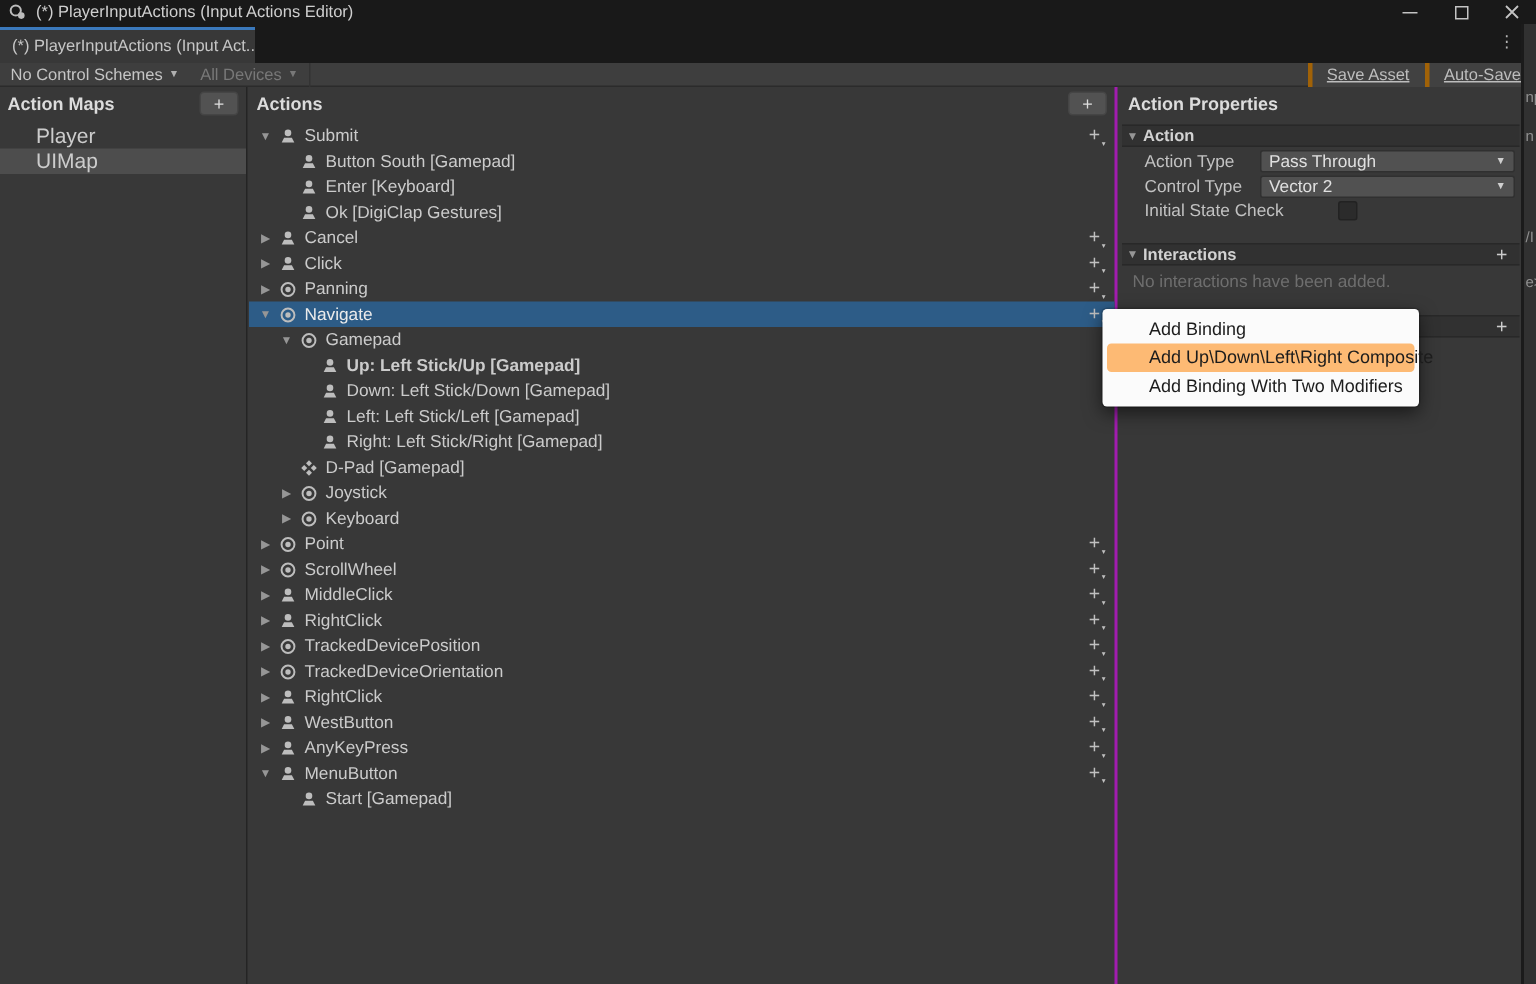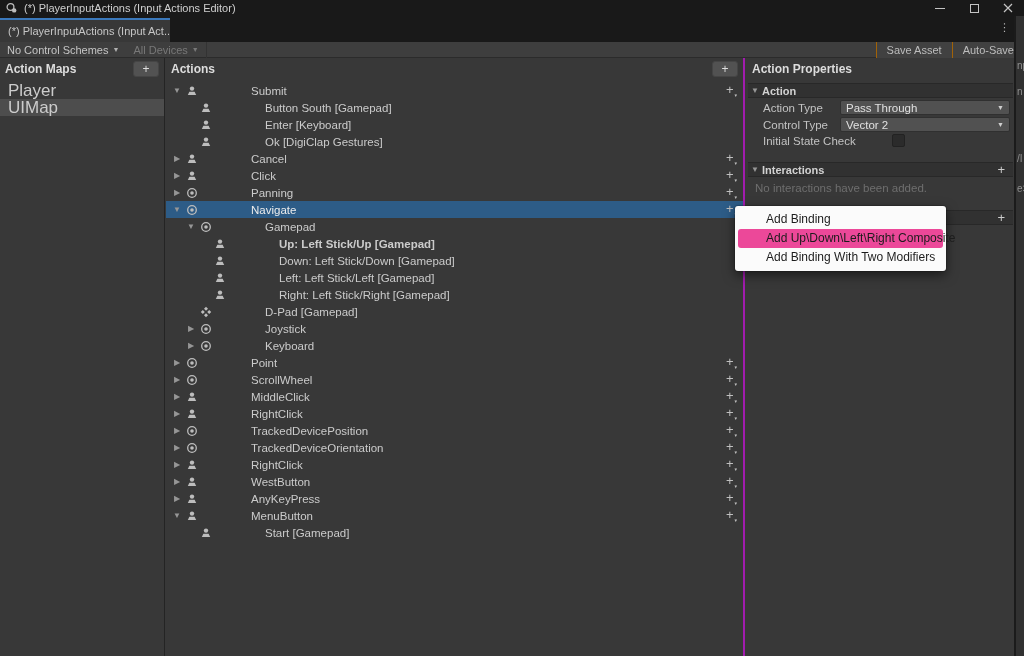--- a/index.html
+++ b/index.html
@@ -34,43 +34,43 @@
     position:absolute; top:42px; left:0; width:1024px; height:16px;
     background:#3e3e3e; border-bottom:1px solid #2b2b2b;
     display:flex; align-items:center; font-size:11px; color:#c5c5c5;
   }
   .tb-dd { display:flex; align-items:center; gap:4px; padding:0 7px; height:16px; cursor:default; }
   .tb-dd.dim { color:#787878; }
   .dda { font-size:7px; color:#b0b0b0; }
   .tb-dd.dim .dda { color:#787878; }
   .tb-sep { width:1px; height:16px; background:#333; }
   .tb-right { margin-left:auto; display:flex; height:16px; }
-  .tb-btn { height:16px; line-height:16px; padding:0 10px; background:#414141; border-left:1px solid #a16207; color:#bdbdbd; cursor:default; }
+  .tb-btn { height:16px; line-height:16px; padding:0 10px; background:#414141; border-left:3px solid #a16207; color:#bdbdbd; cursor:default;text-decoration:underline; }
   
   .main { position:absolute; top:58px; left:0; width:1024px; bottom:0; }
   .panel { position:absolute; top:0; bottom:0; background:#383838; }
   .panel.maps   { left:0;    width:165px; border-right:1px solid #242424; }
   .panel.acts   { left:166px; width:579px; border-right:2px solid #a21caf; }
   .panel.props  { left:747px; width:267px; }
   .phead { height:22px; display:flex; align-items:center; padding:0 5px 0 5px; }
   .ph-title { font-weight:bold; font-size:12px; color:#dcdcdc; flex:1; }
   .plusbox {
     width:26px; height:16px; background:#525252; border:1px solid #454545; border-radius:3px;
     color:#ddd; font-size:12px; line-height:14px; text-align:center; cursor:default;
   }
   
-  .map-item { height:17px; line-height:17px; padding-left:8px; font-size:17px; color:#cccccc; cursor:default; }
+  .map-item { height:17px; line-height:17px; padding-left:24px; font-size:14px; color:#cccccc; cursor:default; }
   .map-item.sel { background:var(--mapsel,#4d4d4d); }
   
   .tree { position:absolute; top:24px; left:0; right:0; }
   .trow { position:relative; height:17px; display:flex; align-items:center; font-size:11.5px; color:#cbcbcb; white-space:nowrap; cursor:default; }
   .trow.sel { background:var(--sel,#2d5c87); color:#ebebeb; }
   .exp { width:14px; flex:none; text-align:center; font-size:8px; color:#969696; }
   .ticon { width:16px; height:13px; flex:none; display:flex; align-items:center; justify-content:center; }
-  .tlabel { padding-left:3px;margin-left:48px; }
+  .tlabel { padding-left:3px; }
   .row-plus { position:absolute; right:7px; top:0; height:17px; line-height:16px; color:#c0c0c0; font-size:13px; }
   .row-plus::after { content:"▾"; font-size:5px; position:relative; top:3px; left:1px; color:#c0c0c0; }
   
   .section-strip {
     position:absolute; left:1px; right:1px; height:15px; background:#313131;
     border-top:1px solid #282828; border-bottom:1px solid #282828;
     display:flex; align-items:center; font-size:11px; font-weight:bold; color:#d2d2d2;
   }
   .section-strip .exp { width:14px; font-size:8px; color:#969696; font-weight:normal; }
   .strip-plus { margin-left:auto; margin-right:8px; font-weight:normal; font-size:13px; color:#cccccc; cursor:default; }
@@ -86,21 +86,21 @@
   
   .edge { position:absolute; top:16px; bottom:0; right:0; width:10px; background:#313131; border-left:2px solid #1b1b1b; overflow:hidden; }
   .frag { position:absolute; left:1px; font-size:10px; color:#909090; white-space:nowrap; }
   
   .popup {
     position:absolute; left:735px; top:206px; width:211px; z-index:10;
     background:var(--popup,#fbfbfb); border-radius:3px; padding:4px 0;
     box-shadow:0 4px 12px rgba(0,0,0,0.55), 0 0 0 1px rgba(0,0,0,0.15);
   }
   .menu-item { height:19px; line-height:19px; padding-left:31px; font-size:12px; color:#1c1c1c; white-space:nowrap; cursor:default; }
-  .menu-item.hover { background:#ec4899; border-radius:3px; margin:0 3px; padding-left:28px; }
+  .menu-item.hover { background:#fdba74; border-radius:3px; margin:0 3px; padding-left:28px; }
 </style>
 </head>
 <body>
 
 <div class="window">
 
   <div class="titlebar">
     <span class="app-icon">
       <svg viewBox="0 0 12 12" width="12" height="12">
           <circle cx="4.5" cy="5" r="3.4" fill="none" stroke="#bdbdbd" stroke-width="1.3"></circle>

